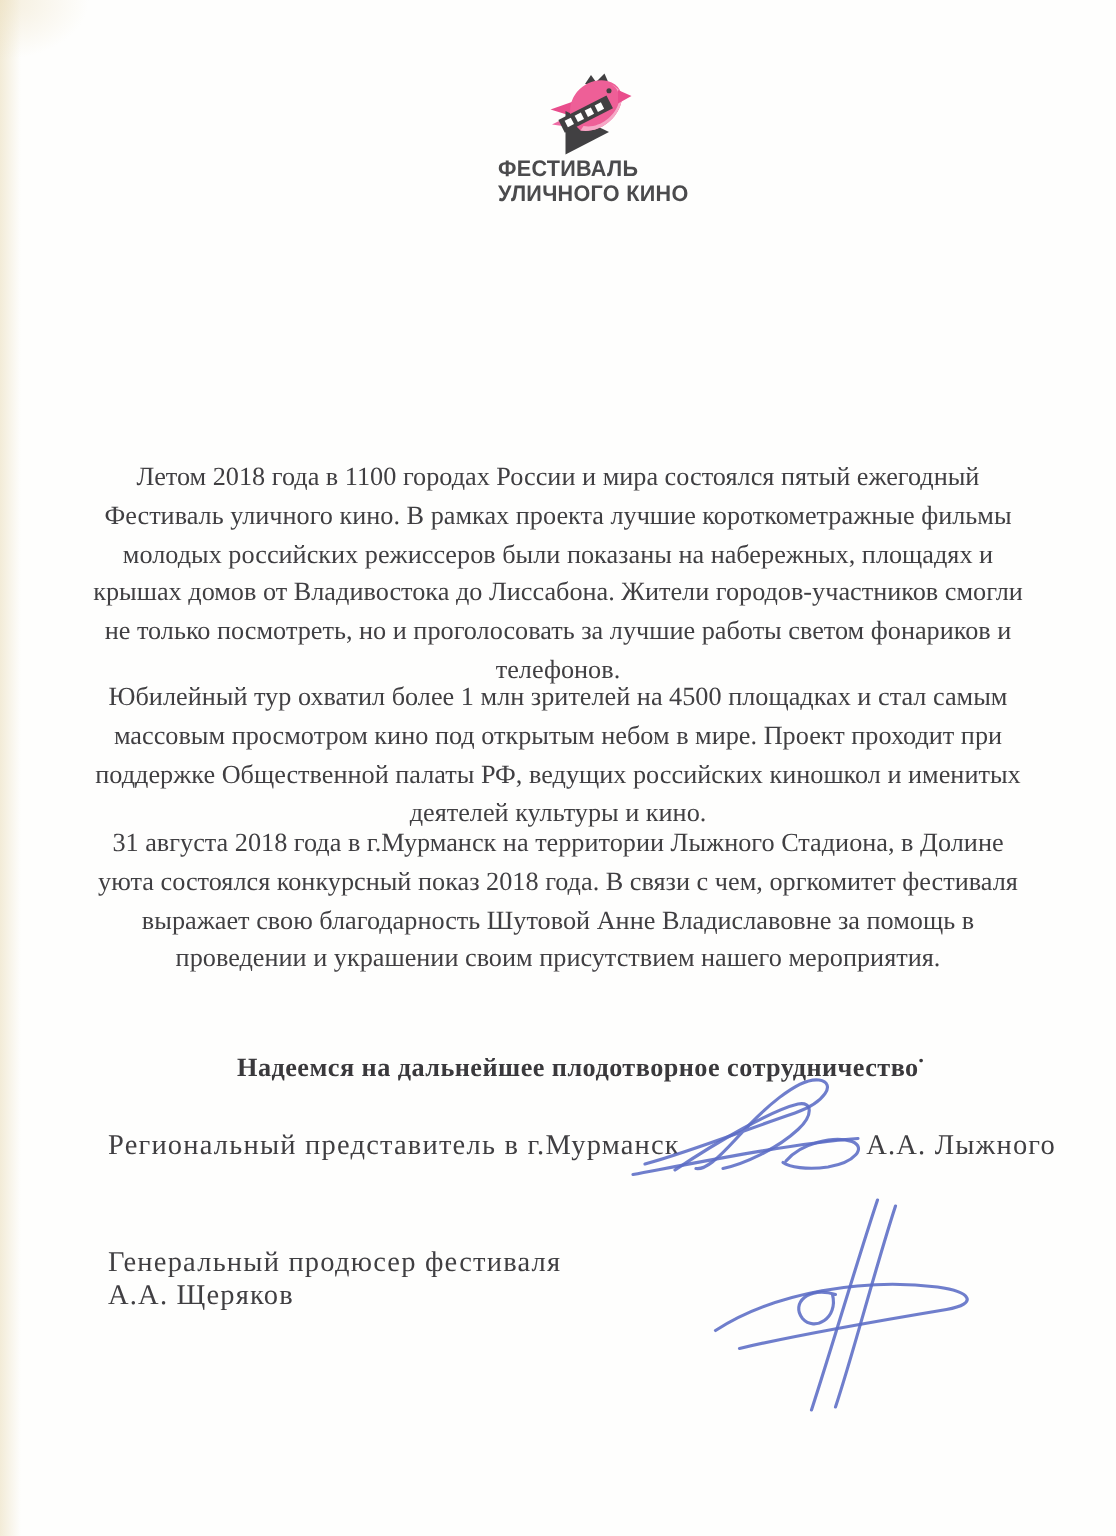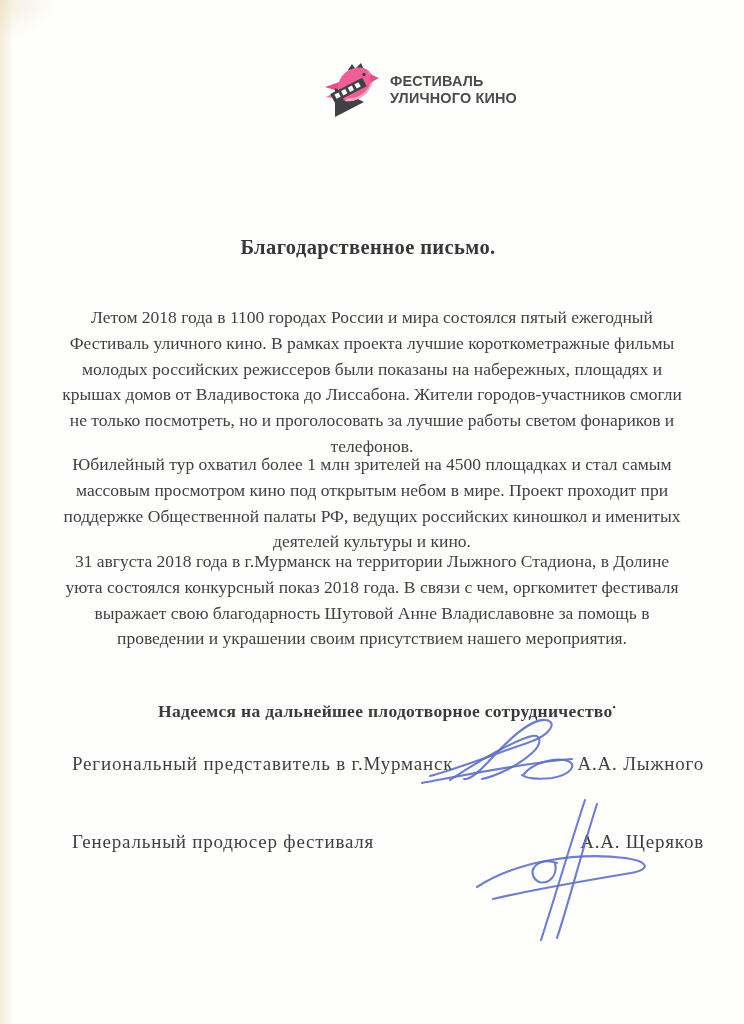--- a/index.html
+++ b/index.html
@@ -20,22 +20,22 @@
     pointer-events:none;
   }
   .page::after {
     content:'';
     position:absolute; left:0; top:0; width:60px; height:40px;
     background:radial-gradient(ellipse at 0 0, rgba(235,222,188,0.5), rgba(235,222,188,0) 70%);
     pointer-events:none;
   }
 
   .logo {
-    position:absolute; top:60px; left:323px;
-    display:flex; align-items:center;
+    position:absolute; top:46px; left:323px;
+    display:flex; align-items:center;flex-direction:column;
   }
   .logo-icon { width:58px; height:58px; display:block; }
   .logo-text {
     margin-left:9px;
     font-family:"Liberation Sans", sans-serif;
     font-weight:bold;
     font-size:15px; line-height:17px;
     letter-spacing:0.2px;
     color:#4b4b4d;
     transform:scaleX(0.96); transform-origin:left center;
@@ -72,21 +72,21 @@
     letter-spacing:0.3px;
   }
   .closing sup { font-size:9px; }
 
   .sig-row {
     position:absolute; left:72px; right:40px;
     display:flex; justify-content:space-between; align-items:baseline;
     font-size:19px; color:#403f42; letter-spacing:0.8px;
   }
   .sig1 { top:753px; }
-  .sig2 { top:831px; }
+  .sig2 { top:831px;flex-direction:column; }
 
   .ink { position:absolute; pointer-events:none; }
   .ink path {
     fill:none; stroke:#5b6cc5; stroke-width:2.1;
     stroke-linecap:round; stroke-linejoin:round; opacity:0.88;
   }
   .ink1 { left:420px; top:710px; }
   .ink2 { left:473px; top:797px; }
 </style>
 </head>
@@ -122,21 +122,20 @@
         </g>
       </svg>
     </span>
     <div class="logo-text">
       <div>ФЕСТИВАЛЬ</div>
       <div>УЛИЧНОГО КИНО</div>
     </div>
   </div>
 
 
-  <h1 class="title">Благодарственное письмо.</h1>
 
   <p class="body p1">Летом 2018 года в 1100 городах России и мира состоялся пятый ежегодный Фестиваль уличного кино. В рамках проекта лучшие короткометражные фильмы молодых российских режиссеров были показаны на набережных, площадях и крышах домов от Владивостока до Лиссабона. Жители городов-участников смогли не только посмотреть, но и проголосовать за лучшие работы светом фонариков и телефонов.</p>
   <p class="body p2">Юбилейный тур охватил более 1 млн зрителей на 4500 площадках и стал самым массовым просмотром кино под открытым небом в мире. Проект проходит при поддержке Общественной палаты РФ, ведущих российских киношкол и именитых деятелей культуры и кино.</p>
   <p class="body p3">31 августа 2018 года в г.Мурманск на территории Лыжного Стадиона, в Долине уюта состоялся конкурсный показ 2018 года. В связи с чем, оргкомитет фестиваля выражает свою благодарность Шутовой Анне Владиславовне за помощь в проведении и украшении своим присутствием нашего мероприятия.</p>
 
   <p class="closing"><span>Надеемся на дальнейшее плодотворное сотрудничество</span><sup>•</sup></p>
 
   <div class="sig-row sig1">
     <span class="sig-role">Региональный представитель в г.Мурманск</span>
     <span class="sig-name">А.А. Лыжного</span>

